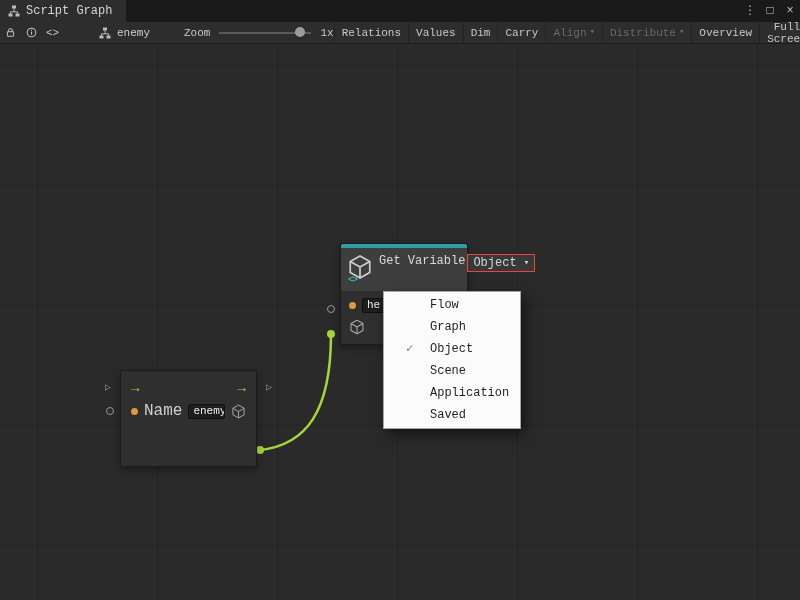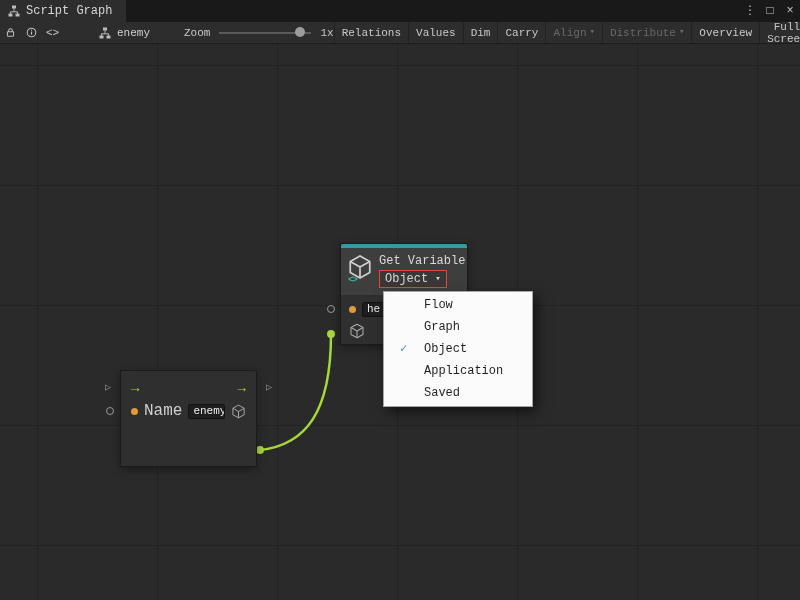--- a/index.html
+++ b/index.html
@@ -56,21 +56,21 @@
   .node{position:absolute;z-index:2;border:1px solid #1b1b1b;border-radius:2px;background:#2f2f2f;box-shadow:0 3px 8px rgba(0,0,0,0.35);}
   .cube-svg path{fill:none;stroke:#cfcfcf;stroke-width:1.3;stroke-linejoin:round;}
   .cube-dim path{stroke:#a9a9a9;}
 
   
   .node-getvar{left:340px;top:199px;width:128px;height:102px;}
   .gv-accent{height:4px;background:var(--teal-accent);border-radius:2px 2px 0 0;}
   .gv-header{background:#3e3e3e;padding:6px 6px 7px;display:flex;gap:6px;align-items:flex-start;}
   .cube-wrap{position:relative;width:26px;height:30px;flex:0 0 auto;}
   .code-tag{position:absolute;left:1px;bottom:-1px;color:#39b8b2;font-weight:bold;font-size:9px;letter-spacing:-1px;}
-  .gv-texts{display:flex;flex-direction:column;gap:2px;min-width:0;}
+  .gv-texts{display:flex;gap:2px;min-width:0;}
   .gv-title{font-size:12px;line-height:14px;color:#dadada;white-space:nowrap;}
   .kind-dropdown{align-self:flex-start;display:flex;align-items:center;gap:4px;border:1px solid var(--highlight-red);padding:0 5px;height:18px;font-size:12px;color:#d6d6d6;background:#383838;}
   .gv-body{padding:6px 8px 7px;display:flex;flex-direction:column;gap:6px;position:relative;}
   .gv-row{display:flex;align-items:center;gap:6px;height:16px;}
   .dot{width:7px;height:7px;border-radius:50%;flex:0 0 auto;}
   .dot.orange{background:var(--value-orange);}
   .text-field{background:#1e1e1e;border:1px solid #111;border-radius:2px;color:#ededed;font-size:11px;line-height:13px;padding:0 4px;height:15px;overflow:hidden;white-space:nowrap;}
   .gv-field{width:58px;}
   .port-circle{position:absolute;width:8px;height:8px;border:1px solid #989898;border-radius:50%;background:#2a2a2a;}
   .gv-port{left:-14px;top:61px;}
@@ -86,21 +86,21 @@
   .spacer{flex:1;}
   .tri-port{position:absolute;top:50%;transform:translateY(-50%);color:#9a9a9a;font-size:10px;line-height:1;}
   .tri-left{left:-16px;}
   .tri-right{right:-16px;}
   .cn-circle-port{left:-15px;top:50%;margin-top:-4px;}
   .cn-label{font-size:16px;color:#cfcfcf;}
   .name-field{width:46px;}
   .cube-tiny{margin-left:auto;display:flex;}
 
   
-  .dropdown{position:absolute;left:383px;top:247px;width:150px;z-index:10;background:#fbfbfb;border:1px solid #a6a6a6;box-shadow:4px 5px 12px rgba(0,0,0,0.55);padding:2px 6px;}
+  .dropdown{position:absolute;left:383px;top:247px;width:138px;z-index:10;background:#fbfbfb;border:1px solid #a6a6a6;box-shadow:4px 5px 12px rgba(0,0,0,0.55);padding:2px 12px;}
   .dd-item{position:relative;height:22px;line-height:22px;padding-left:34px;font-size:12px;color:#1f1f1f;white-space:nowrap;}
   .dd-check{position:absolute;left:10px;top:0;color:var(--check-blue);font-size:12px;font-weight:bold;}
 
   svg{display:block;}
 </style>
 </head>
 <body>
 
 <div class="window">
 
@@ -253,20 +253,24 @@
       <div class="dd-item">
         <span class="dd-check"></span>
         <span>Graph</span>
       </div>
       <div class="dd-item">
         <span class="dd-check">✓</span>
         <span>Object</span>
       </div>
       <div class="dd-item">
         <span class="dd-check"></span>
+        <span>Scene</span>
+      </div>
+      <div class="dd-item">
+        <span class="dd-check"></span>
         <span>Application</span>
       </div>
       <div class="dd-item">
         <span class="dd-check"></span>
         <span>Saved</span>
       </div>
     </div>
 
   </div>
 </div>

